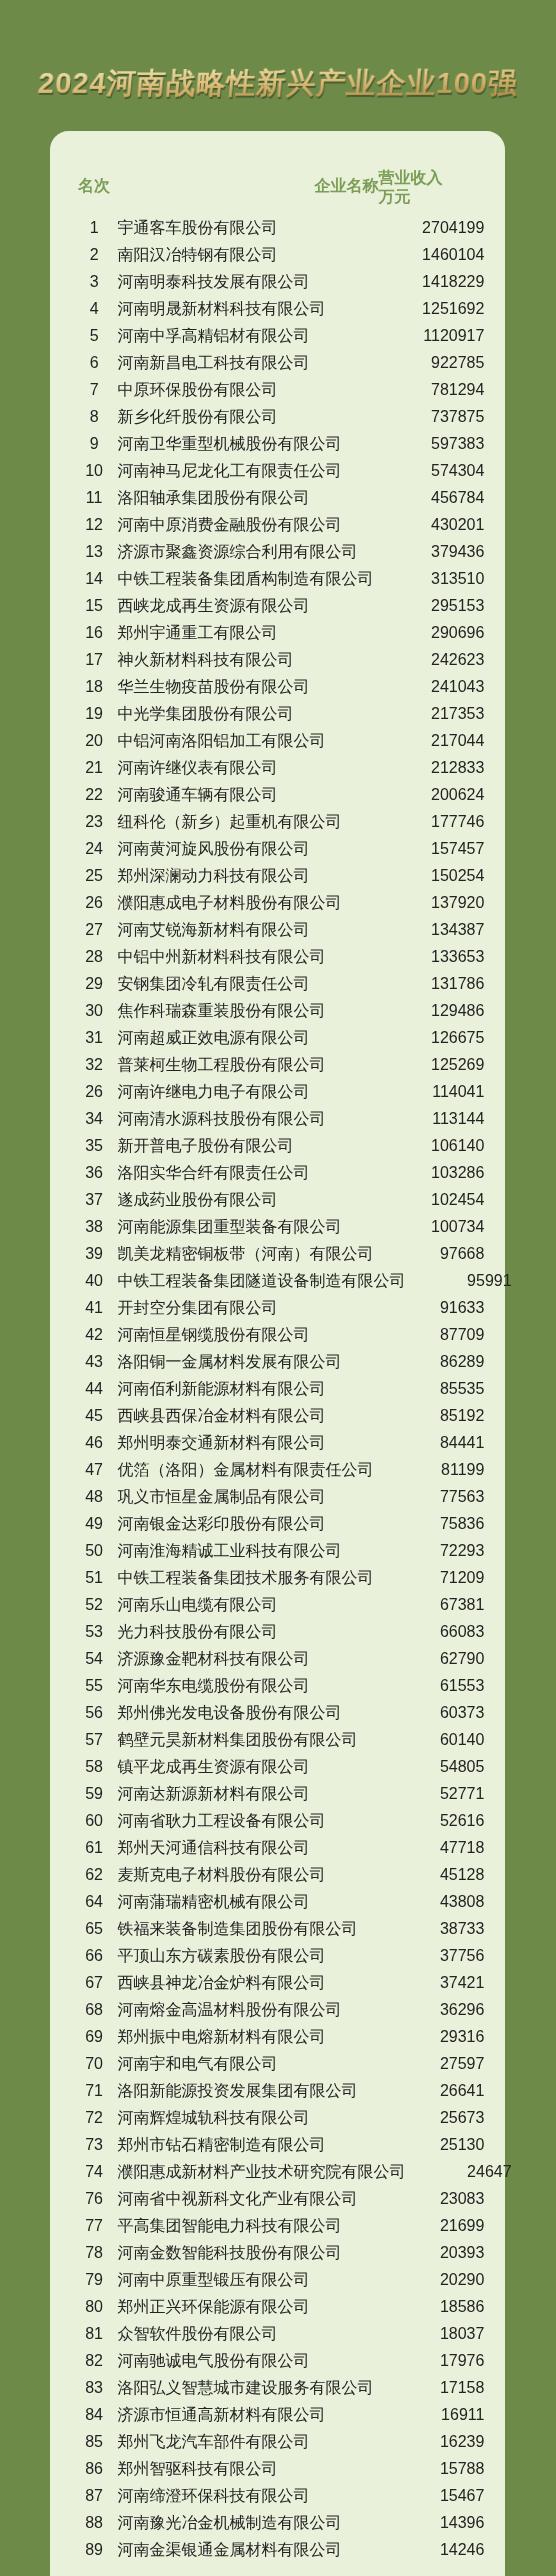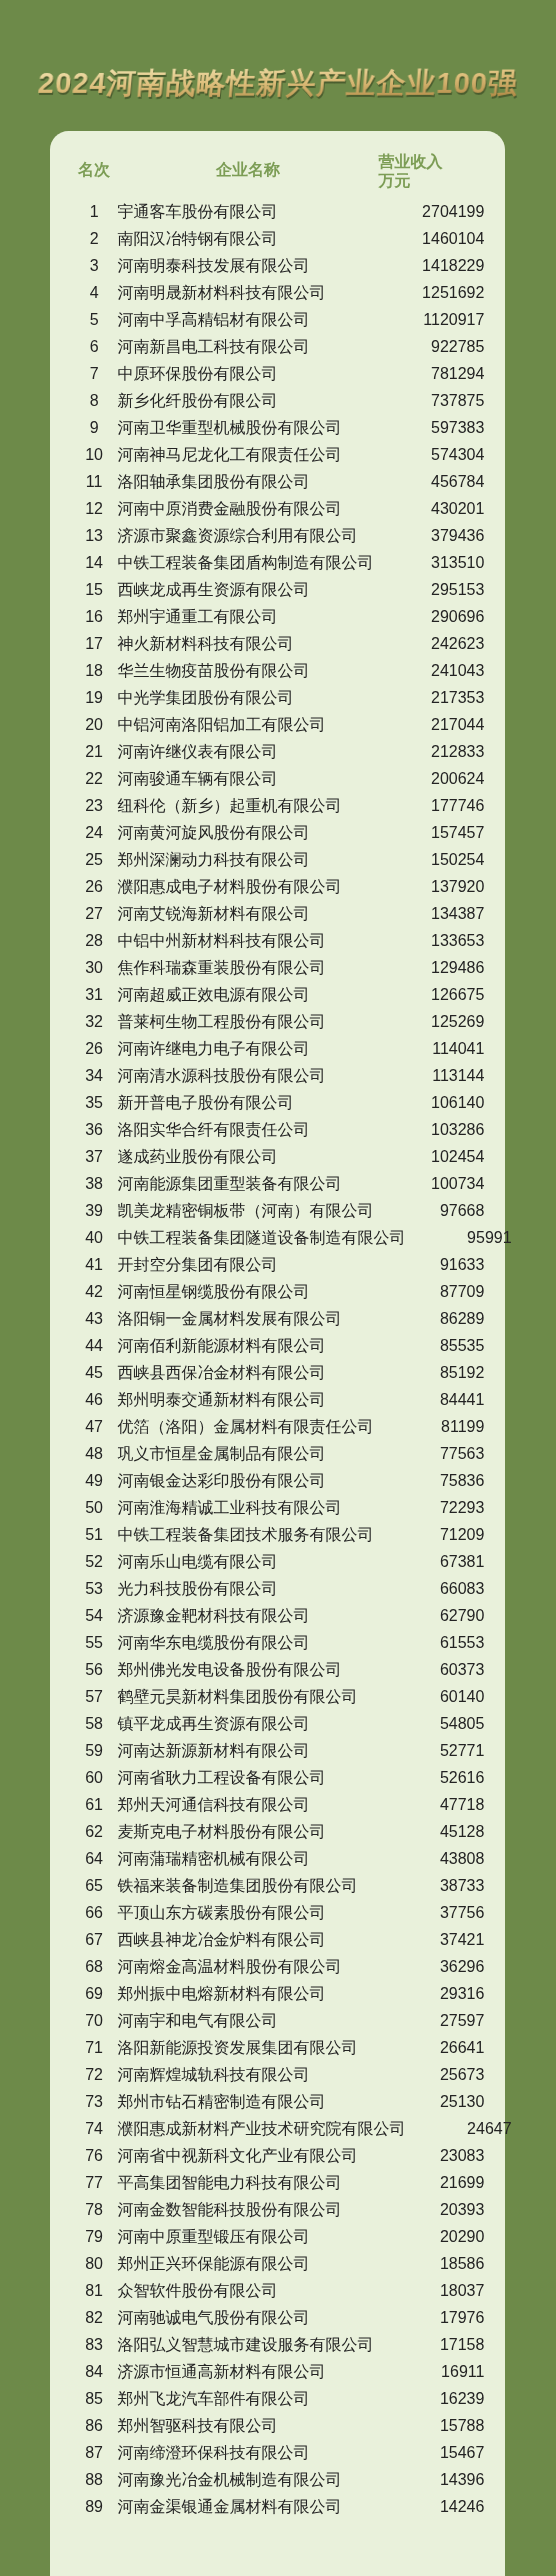--- a/index.html
+++ b/index.html
@@ -17,24 +17,24 @@
     filter: drop-shadow(1.5px 2.1px 0.5px rgba(44,55,24,0.55));
     white-space: nowrap;
   }
   .card {
     position: absolute; left: 50px; top: 131px; width: 455px; height: 2765px;
     background: #e9f1db; border-radius: 18.5px;
   }
   .thead {
     display: grid; grid-template-columns: 47px 1fr 106px;
     padding: 20.6px 20.6px 0 20.6px; align-items: center;
-    color: #7c9d55; font-weight: bold; font-size: 16px;
+    color: #7c9d55; font-weight: bold; font-size: 16px; margin-top: 16px;
   }
   .th-rank { text-align: center; }
-  .th-company { text-align: center; }
+  .th-company { text-align: right; }
   .th-revenue { text-align: left; line-height: 19px; }
   .tbody { margin-top: 9.3px; }
   .row {
     display: grid; grid-template-columns: 47px 1fr 106px;
     height: 27px; align-items: center; padding: 0 20.6px;
     font-size: 16px; color: #232323;
   }
   .cell-rank { text-align: center; }
   .cell-company { text-align: left; white-space: nowrap; overflow: visible; }
   .cell-revenue { text-align: right; font-variant-numeric: tabular-nums; }
@@ -215,20 +215,25 @@
     <div class="cell-company">河南艾锐海新材料有限公司</div>
     <div class="cell-revenue">134387</div>
   </div>
 
   <div class="row">
     <div class="cell-rank">28</div>
     <div class="cell-company">中铝中州新材料科技有限公司</div>
     <div class="cell-revenue">133653</div>
   </div>
 
+  <div class="row">
+    <div class="cell-rank">29</div>
+    <div class="cell-company">安钢集团冷轧有限责任公司</div>
+    <div class="cell-revenue">131786</div>
+  </div>
 
   <div class="row">
     <div class="cell-rank">30</div>
     <div class="cell-company">焦作科瑞森重装股份有限公司</div>
     <div class="cell-revenue">129486</div>
   </div>
 
   <div class="row">
     <div class="cell-rank">31</div>
     <div class="cell-company">河南超威正效电源有限公司</div>

